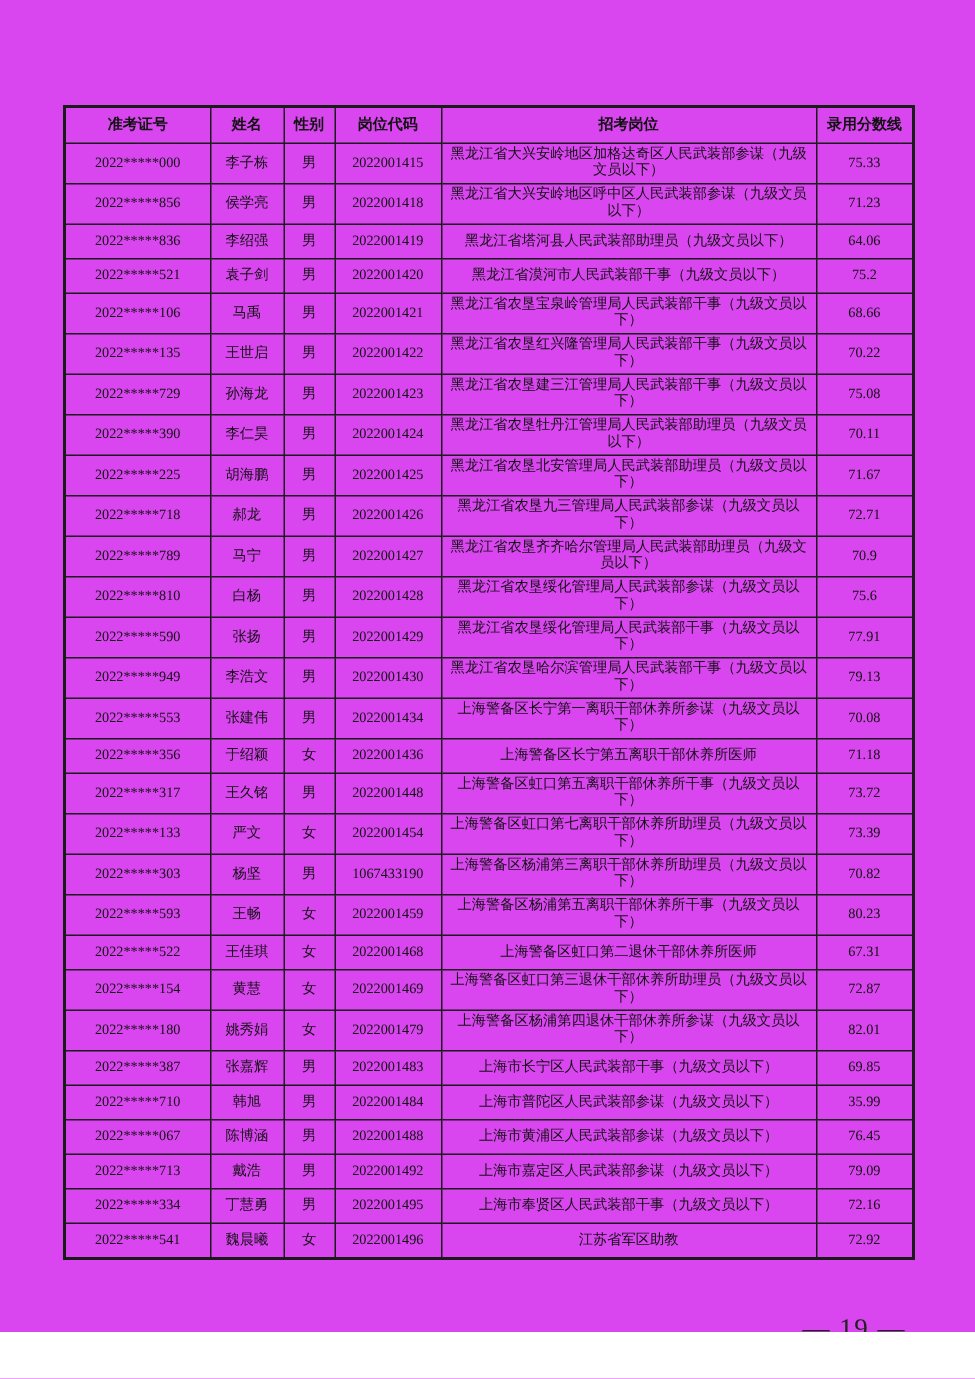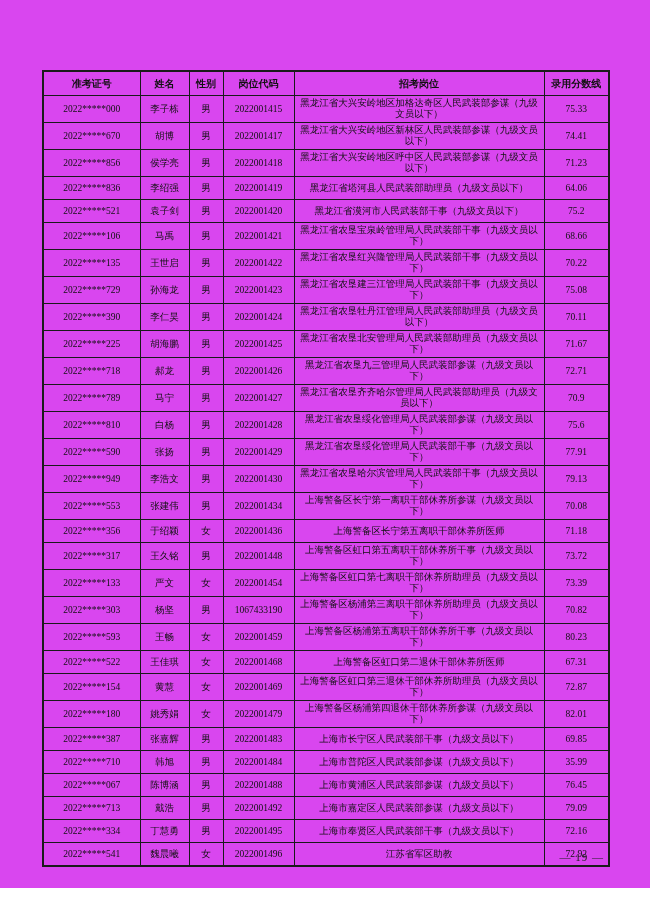--- a/index.html
+++ b/index.html
@@ -35,23 +35,23 @@
     text-align: center;
     font-size: 10px;
     height: 19px;
   }
   .score-table td { height: 18px; }
   .score-table td.c0, .score-table td.c1, .score-table td.c2,
   .score-table td.c3, .score-table td.c5 { text-align: center; }
   .score-table td.c4 { text-align: center; }
   .page-footer {
     position: absolute;
-    top: 850px;
+    top: 878px;
     right: 46px;
-    font-size: 11px;
+    font-size: 18px;
     line-height: 15px;
     color: #222;
     letter-spacing: 1px;
   }
 </style>
 </head>
 <body>
 
 <div class="page">
 
@@ -77,28 +77,20 @@
     <tbody id="table-body">
         <tr>
           <td class="c0">2022*****000</td>
           <td class="c1">李子栋</td>
           <td class="c2">男</td>
           <td class="c3">2022001415</td>
           <td class="c4">黑龙江省大兴安岭地区加格达奇区人民武装部参谋（九级文员以下）</td>
           <td class="c5">75.33</td>
         </tr>
         <tr>
-          <td class="c0">2022*****670</td>
-          <td class="c1">胡博</td>
-          <td class="c2">男</td>
-          <td class="c3">2022001417</td>
-          <td class="c4">黑龙江省大兴安岭地区新林区人民武装部参谋（九级文员以下）</td>
-          <td class="c5">74.41</td>
-        </tr>
-        <tr>
           <td class="c0">2022*****856</td>
           <td class="c1">侯学亮</td>
           <td class="c2">男</td>
           <td class="c3">2022001418</td>
           <td class="c4">黑龙江省大兴安岭地区呼中区人民武装部参谋（九级文员以下）</td>
           <td class="c5">71.23</td>
         </tr>
         <tr>
           <td class="c0">2022*****836</td>
           <td class="c1">李绍强</td>

